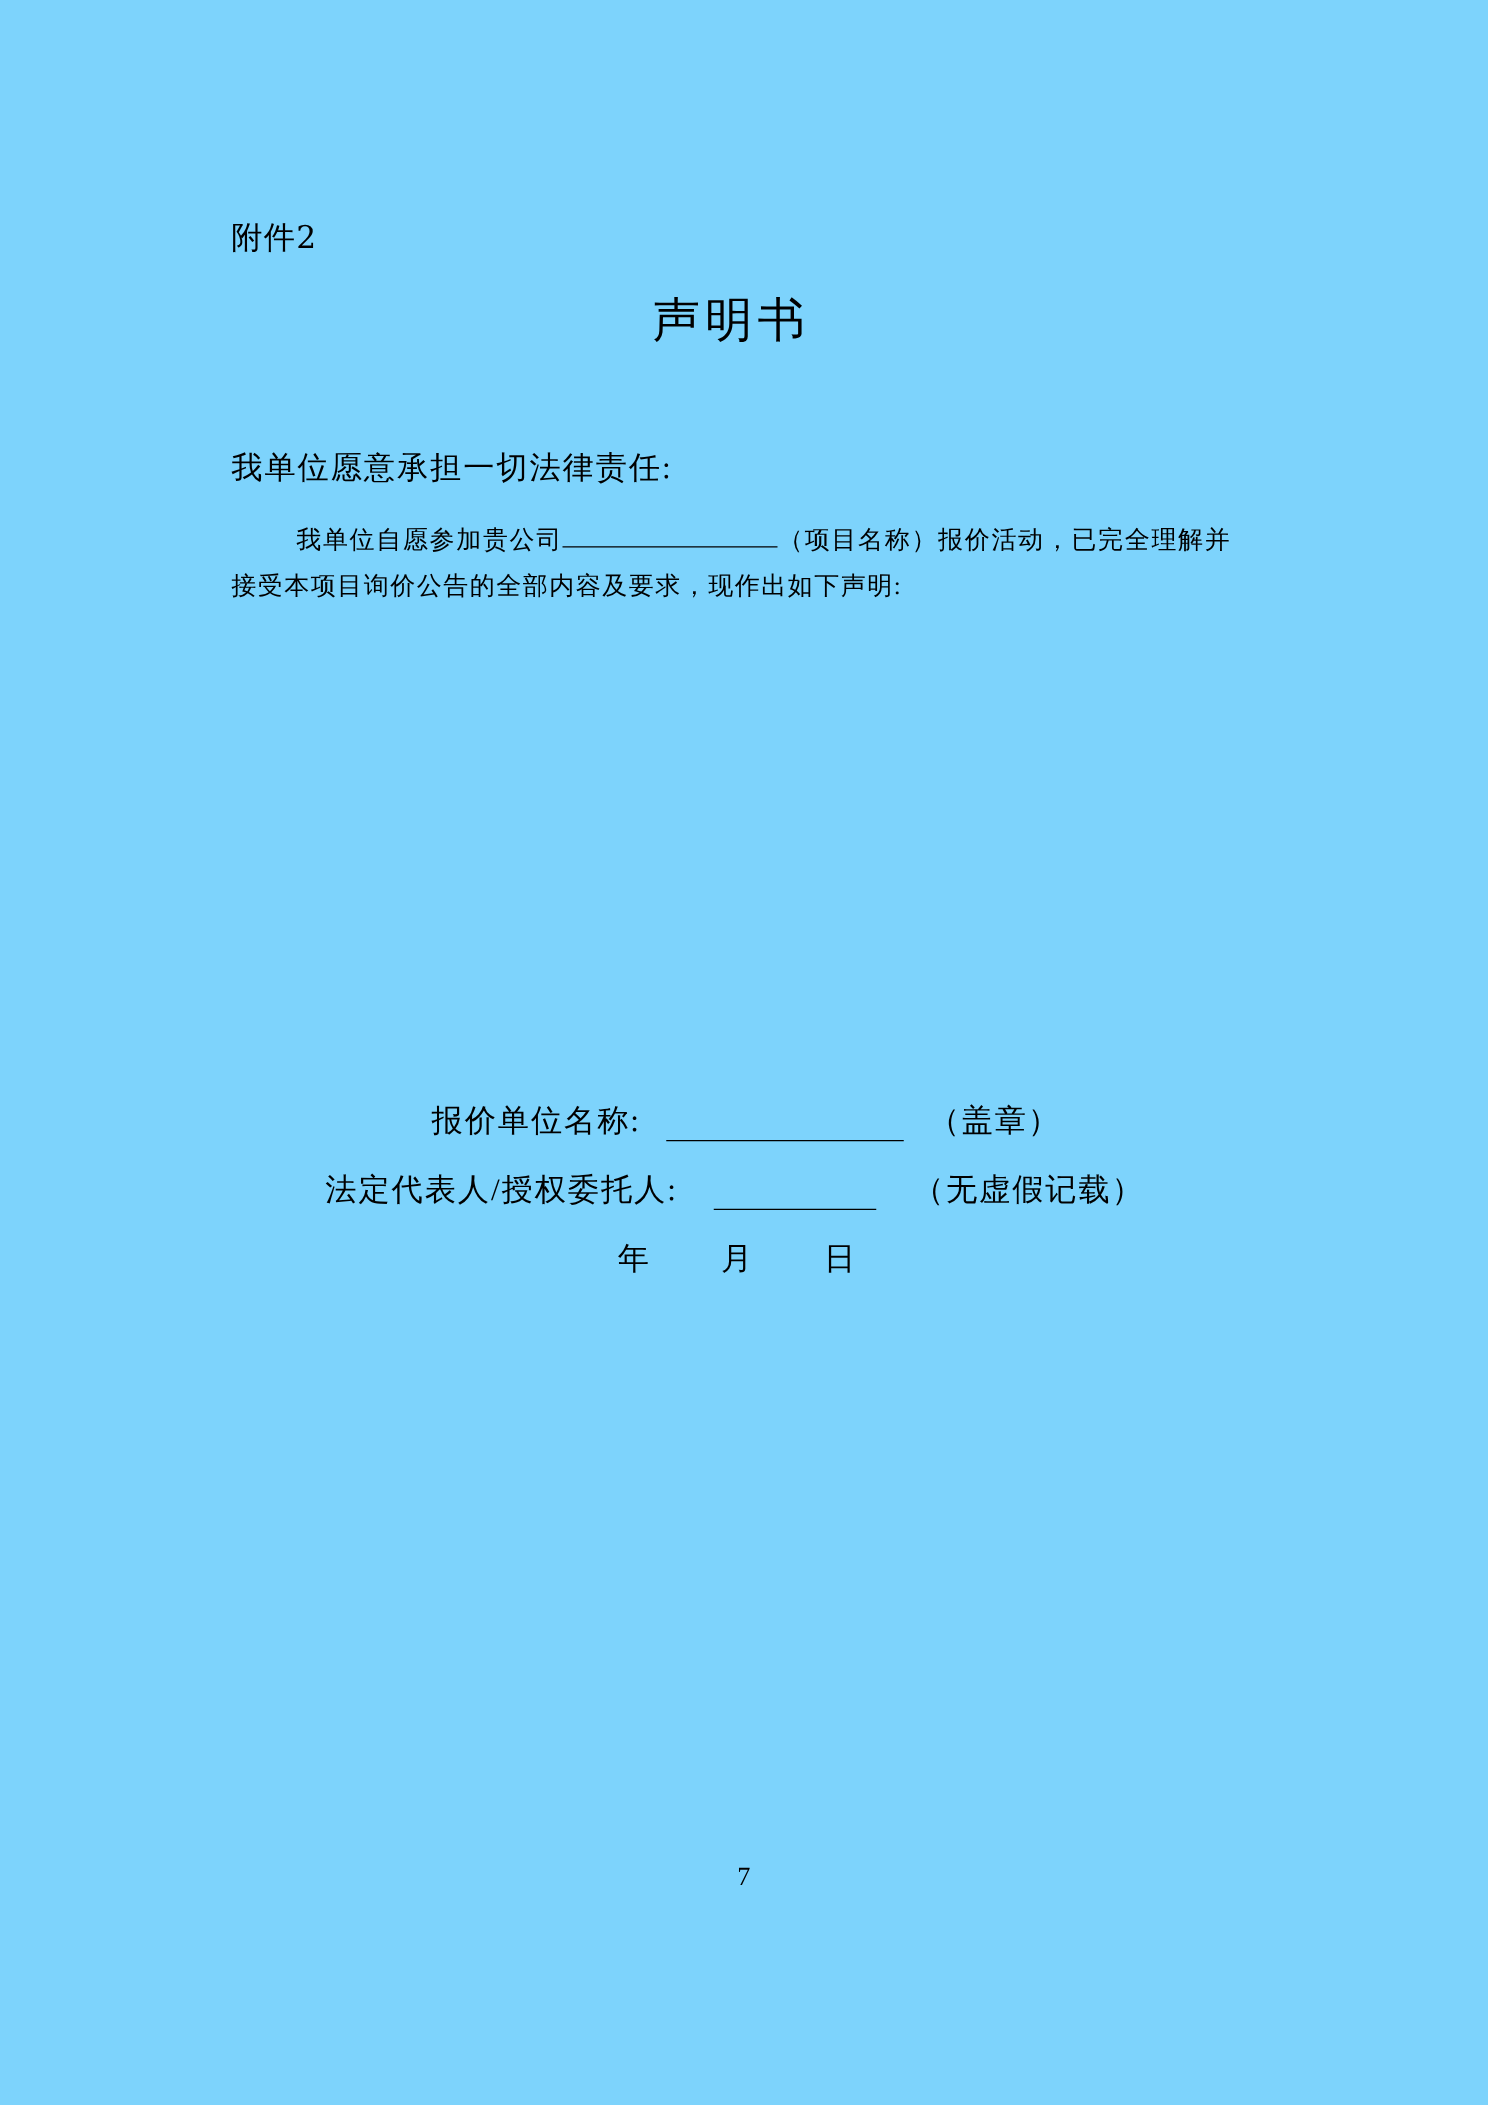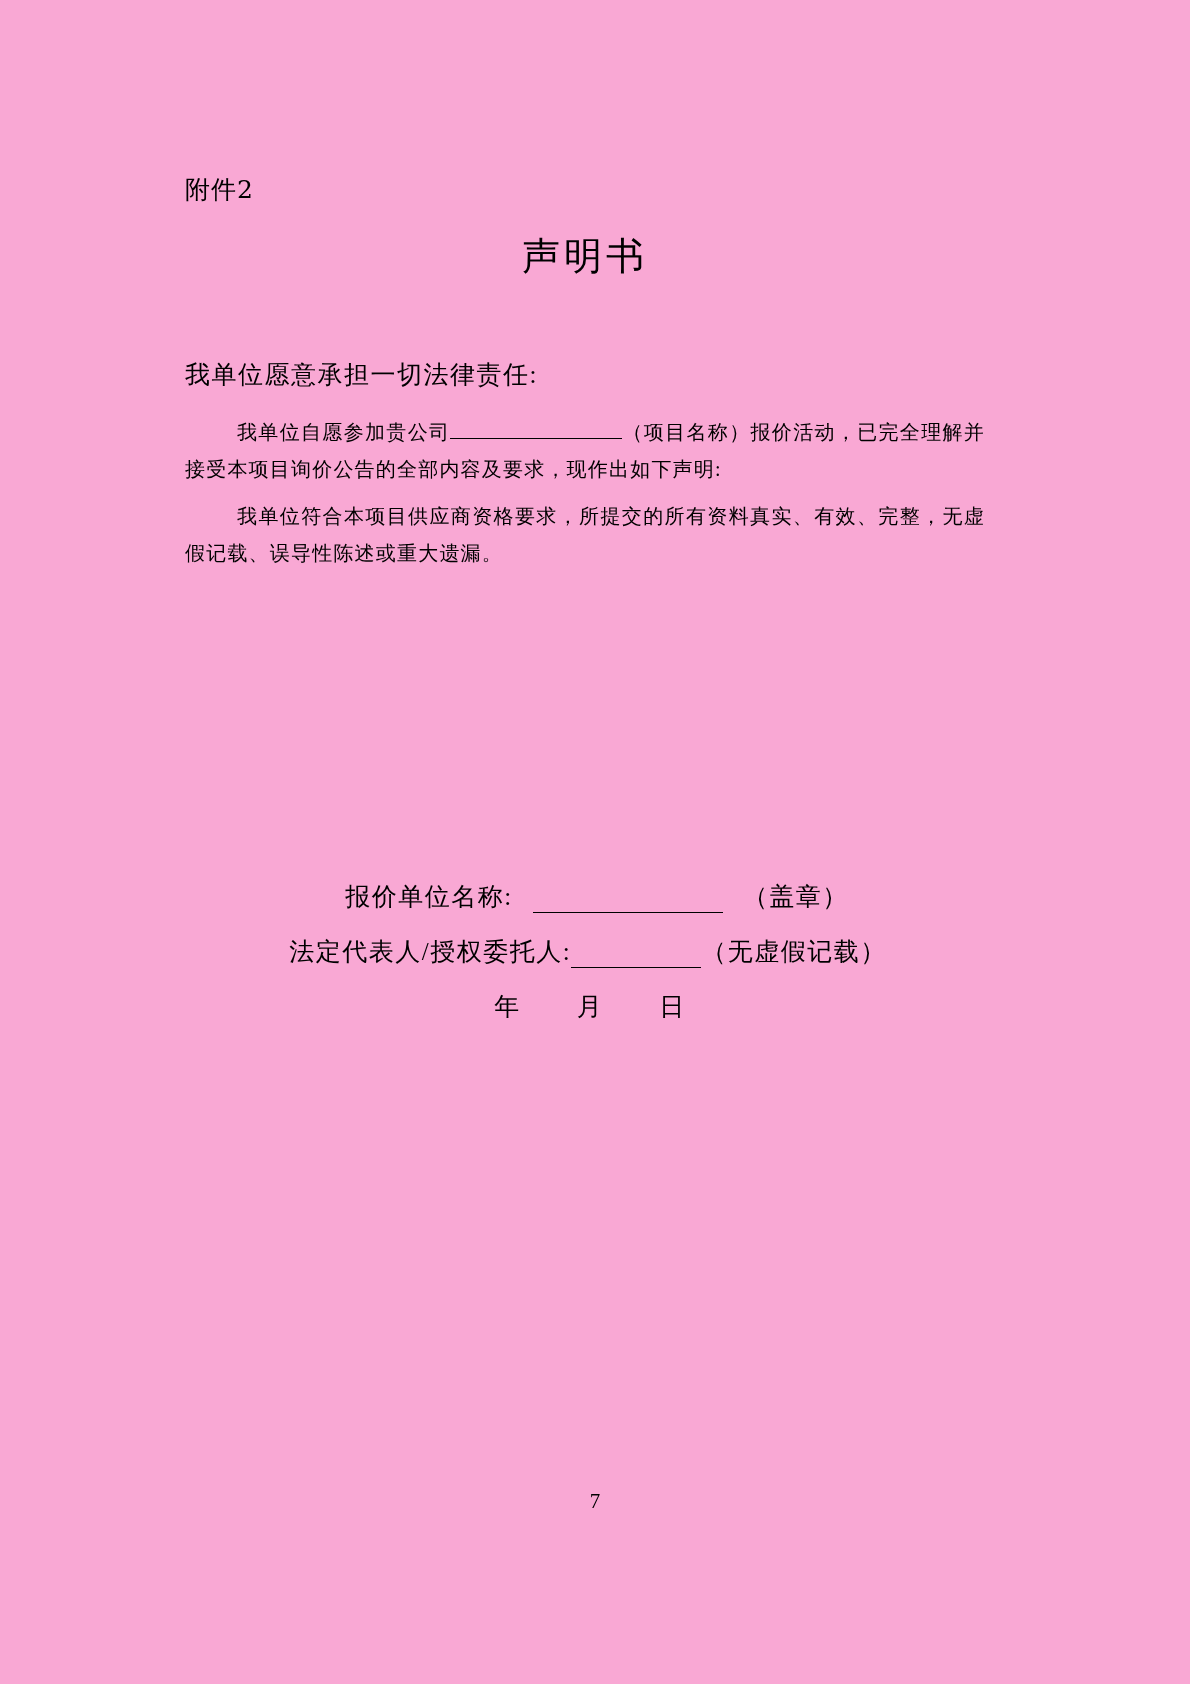--- a/index.html
+++ b/index.html
@@ -14,21 +14,21 @@
     font-family: "Liberation Serif", "DejaVu Serif", serif;
     color: #000000;
     overflow: hidden;
   }
   .page {
     position: absolute;
     left: 0;
     top: 0;
     width: 1190px;
     height: 1684px;
-    background: #f9a8d4;
+    background: #7dd3fc;
   }
   .content {
     position: absolute;
     left: 185px;
     top: 175px;
     width: 800px;
   }
   .attachment-label {
     font-size: 25px;
     letter-spacing: 1px;
@@ -80,21 +80,21 @@
     letter-spacing: 1.5px;
   }
   .sig-row {
     display: flex;
     justify-content: center;
     align-items: flex-end;
     margin-bottom: 22px;
     white-space: nowrap;
   }
   .sig-row-1 { padding-left: 24px; gap: 20px; }
-  .sig-row-2 { padding-left: 6px; }
+  .sig-row-2 { padding-left: 6px; gap: 29px; }
   .date-row {
     display: flex;
     justify-content: center;
     margin-top: 4px;
     padding-left: 10px;
   }
   .date-row span {
     display: inline-block;
   }
   .date-gap { width: 56px; }
@@ -116,21 +116,20 @@
   <div class="content">
 
     <div class="attachment-label">附件2</div>
 
     <div class="doc-title">声明书</div>
 
     <div class="addressee">我单位愿意承担一切法律责任:</div>
 
     <div class="para"><span>我单位自愿参加贵公司</span><span class="blank-line bl-project"></span><span>（项目名称）报价活动，已完全理解并接受本项目询价公告的全部内容及要求，现作出如下声明:</span></div>
 
-    <div class="para tight">我单位符合本项目供应商资格要求，所提交的所有资料真实、有效、完整，无虚假记载、误导性陈述或重大遗漏。</div>
 
 
   </div>
 
   <div class="signature-block">
 
     <div class="sig-row sig-row-1">
       <span>报价单位名称:</span>
       <span class="blank-line bl-unit"></span>
       <span>（盖章）</span>

